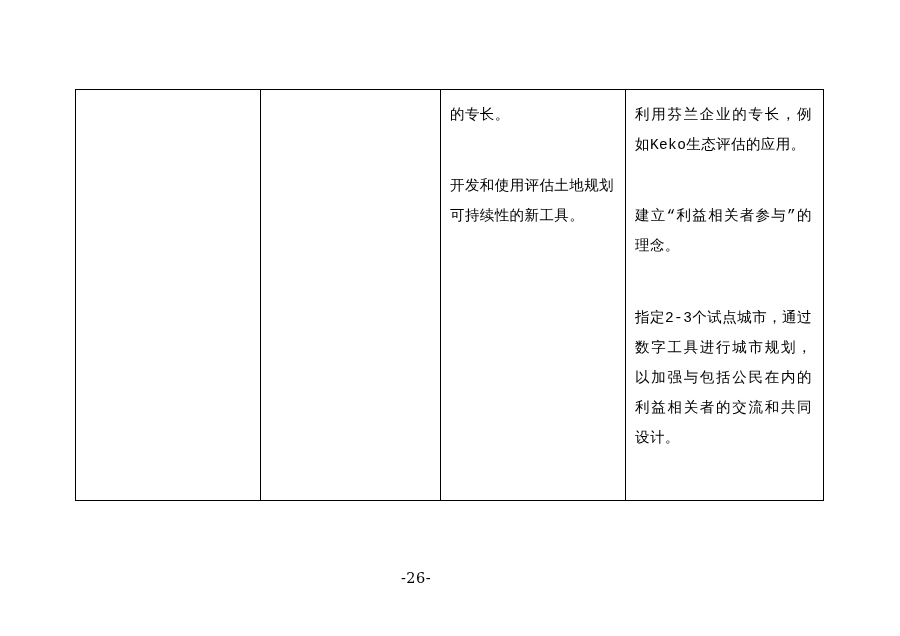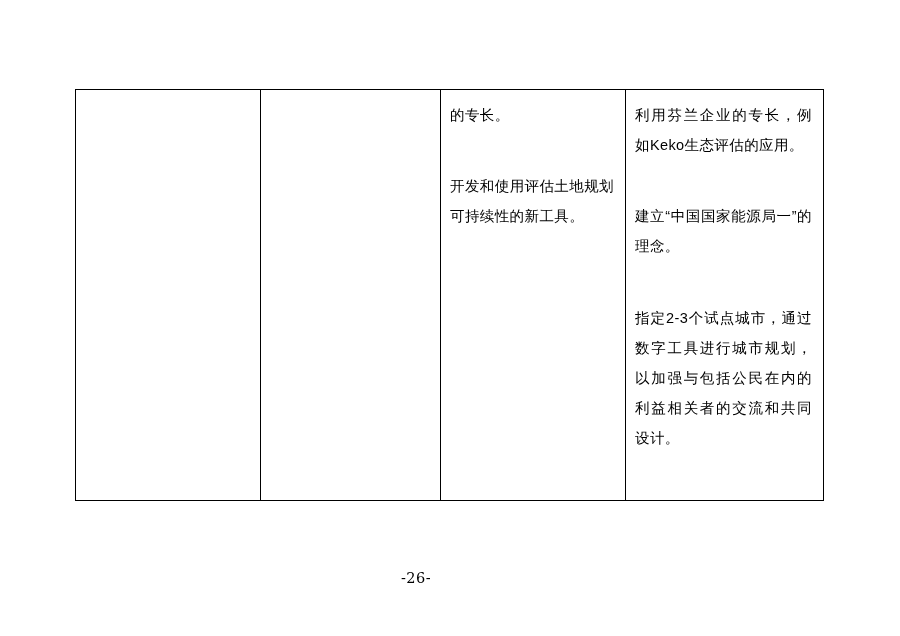--- a/index.html
+++ b/index.html
@@ -31,21 +31,21 @@
     border-collapse: collapse;
     table-layout: fixed;
   }
   .doc-table td {
     border: 1px solid #000000;
     vertical-align: top;
     padding: 10px 11px 10px 9px;
     font-size: 14.5px;
     line-height: 2.08;
     letter-spacing: 0.4px;
-    font-family: Liberation Sans, sans-serif;
+    font-family: Liberation Mono, monospace;
   }
   .col-a { width: 185px; }
   .col-b { width: 180px; }
   .col-c { width: 185px; }
   .col-d { width: 198px; }
 
   .row-tall td { height: 390px; }
 
   .cell-empty { padding: 0; }
 
@@ -87,21 +87,21 @@
     <tbody>
       <tr class="row-tall">
         <td class="cell-empty"></td>
         <td class="cell-empty"></td>
         <td class="cell-c">
           <p class="para">的专长。</p>
           <p class="para">开发和使用评估土地规划可持续性的新工具。</p>
         </td>
         <td class="cell-d">
           <p class="para">利用芬兰企业的专长，例如Keko生态评估的应用。</p>
-          <p class="para">建立“中国国家能源局一”的理念。</p>
+          <p class="para">建立“利益相关者参与”的理念。</p>
           <p class="para">指定2-3个试点城市，通过数字工具进行城市规划，以加强与包括公民在内的利益相关者的交流和共同设计。</p>
         </td>
       </tr>
     </tbody>
   </table>
 
   <div class="page-number">-26-</div>
 
 </div>
 

